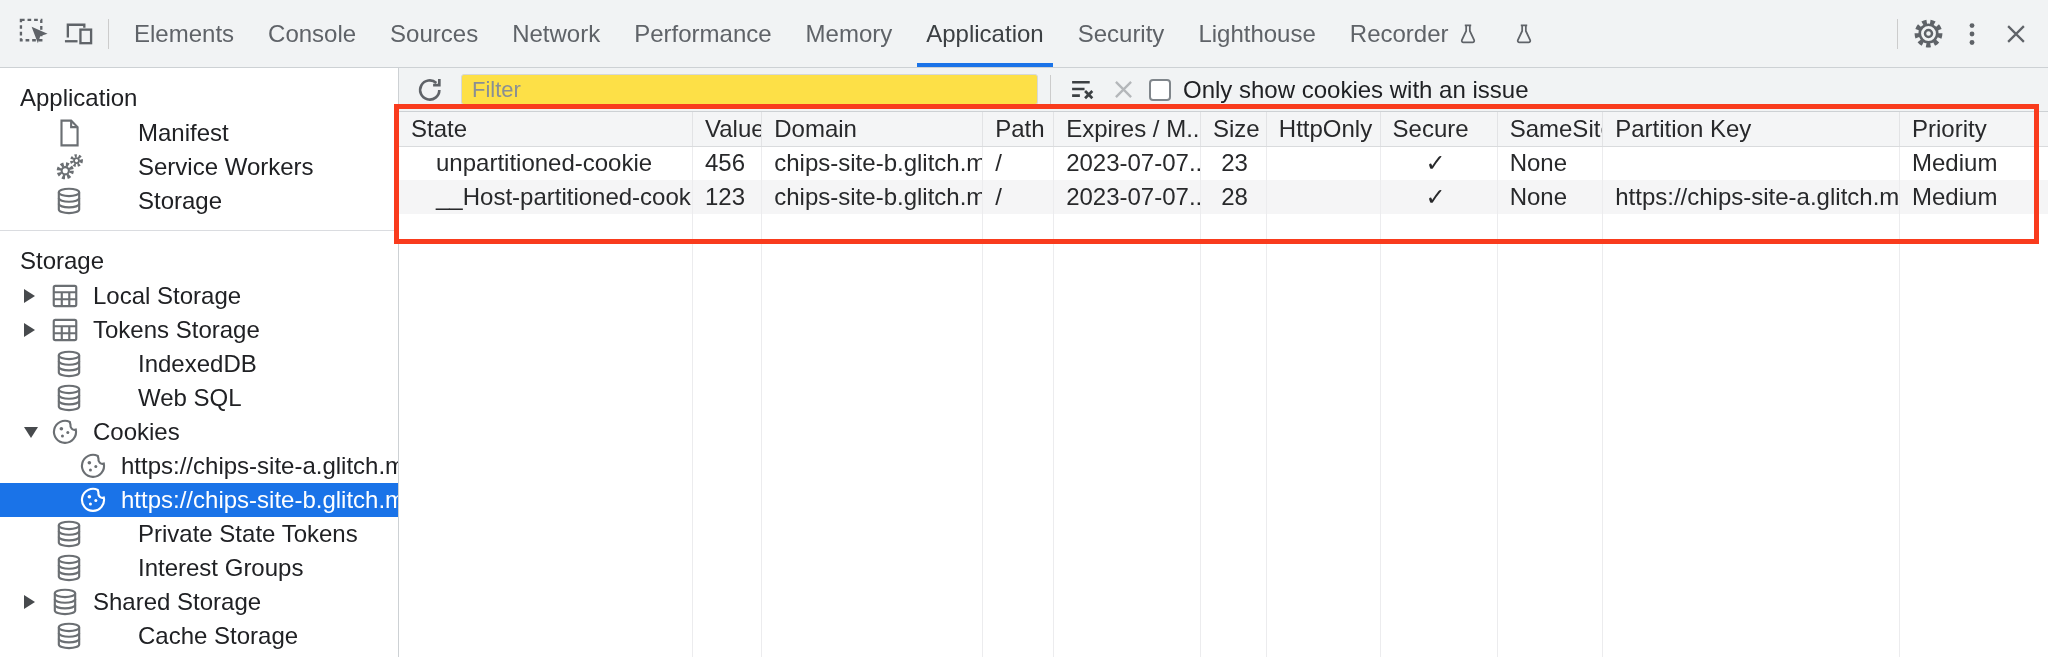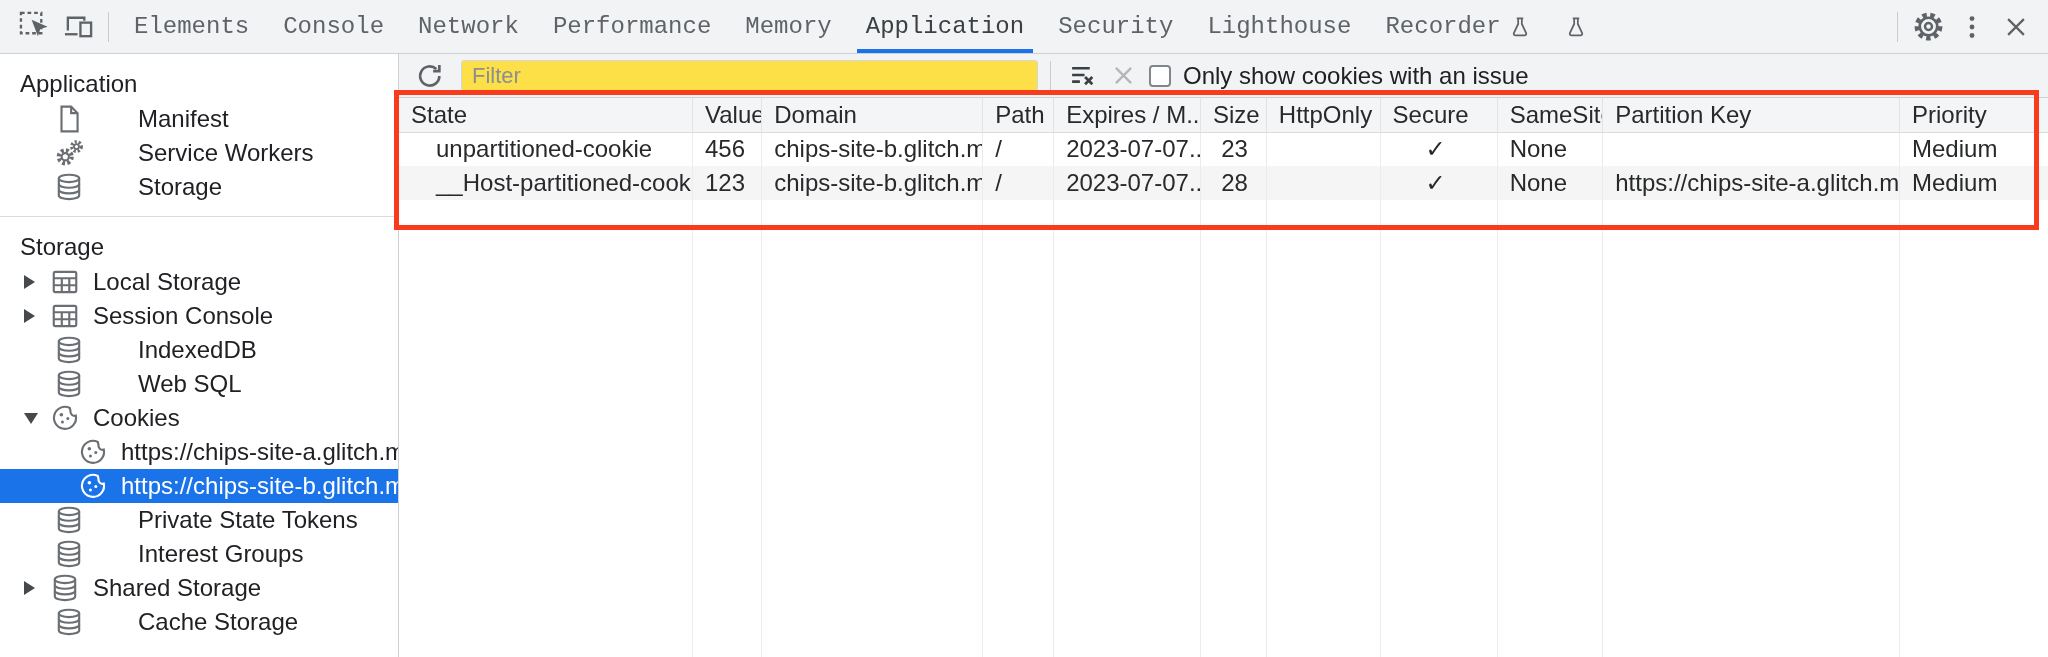--- a/index.html
+++ b/index.html
@@ -9,22 +9,22 @@
     --icon:#5f6368;
     --text:#202124;
     --border:#cdd1d4;
   }
   *{box-sizing:border-box;margin:0;padding:0;}
   html,body{width:2048px;height:657px;overflow:hidden;background:#fff;
     font-family:"Liberation Sans","DejaVu Sans",sans-serif;color:var(--text);}
   svg{display:block;}
 
   
-  .topbar{height:54px;background:var(--toolbar-bg);border-bottom:1px solid var(--border);
-    display:flex;align-items:stretch;font-family:Liberation Mono, monospace;}
+  .topbar{height:68px;background:var(--toolbar-bg);border-bottom:1px solid var(--border);
+    display:flex;align-items:stretch;}
   .topbar-left{display:flex;align-items:center;padding-left:12px;}
   .icon-btn{width:44px;height:44px;display:flex;align-items:center;justify-content:center;color:var(--icon);flex:none;}
   .vsep{width:1px;height:30px;background:#ccc;margin:0 8px;align-self:center;flex:none;}
   .tabs{display:flex;align-items:stretch;}
   .tab{position:relative;display:flex;align-items:center;gap:8px;padding:0 17px;
     font-size:24px;color:var(--icon);cursor:default;white-space:nowrap;}
   .tab.selected{color:#3c4043;}
   .tab.selected::after{content:"";position:absolute;left:8px;right:8px;bottom:0;height:4px;background:var(--accent);}
   .flask{color:var(--icon);}
   .topbar-spacer{flex:1;}
@@ -98,20 +98,23 @@
   </div>
 
   <div class="tabs">
     <div class="tab">
         <span>Elements</span>
       </div>
     <div class="tab">
         <span>Console</span>
       </div>
     <div class="tab">
+        <span>Sources</span>
+      </div>
+    <div class="tab">
         <span>Network</span>
       </div>
     <div class="tab">
         <span>Performance</span>
       </div>
     <div class="tab">
         <span>Memory</span>
       </div>
     <div class="tab selected">
         <span>Application</span>
@@ -238,21 +241,21 @@
             <span class="tri-right"></span>
           </span>
         <span class="node-icon">
           <svg viewBox="0 0 28 28">
               <g fill="none" stroke="currentColor" stroke-width="2">
                 <rect x="3.5" y="4.5" width="21" height="19" rx="1.5"></rect>
                 <path d="M3.5 10.5 h21 M3.5 17 h21 M11 10.5 v13 M18 10.5 v13"></path>
               </g>
             </svg>
         </span>
-        <span>Session Console</span>
+        <span>Tokens Storage</span>
       </div>
 
       <div class="tree-item no-arrow">
         <span class="node-icon">
           <svg viewBox="0 0 28 28">
               <g fill="none" stroke="currentColor" stroke-width="2">
                 <ellipse cx="14" cy="6" rx="9.5" ry="3.4"></ellipse>
                 <path d="M4.5 6 v5.3 c0 1.9 4.3 3.4 9.5 3.4 s9.5-1.5 9.5-3.4 V6"></path>
                 <path d="M4.5 11.3 v5.3 c0 1.9 4.3 3.4 9.5 3.4 s9.5-1.5 9.5-3.4 v-5.3"></path>
                 <path d="M4.5 16.6 v5.3 c0 1.9 4.3 3.4 9.5 3.4 s9.5-1.5 9.5-3.4 v-5.3"></path>

